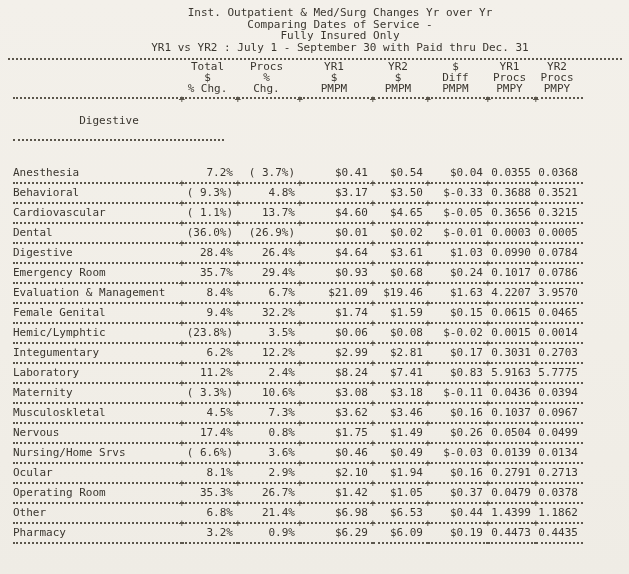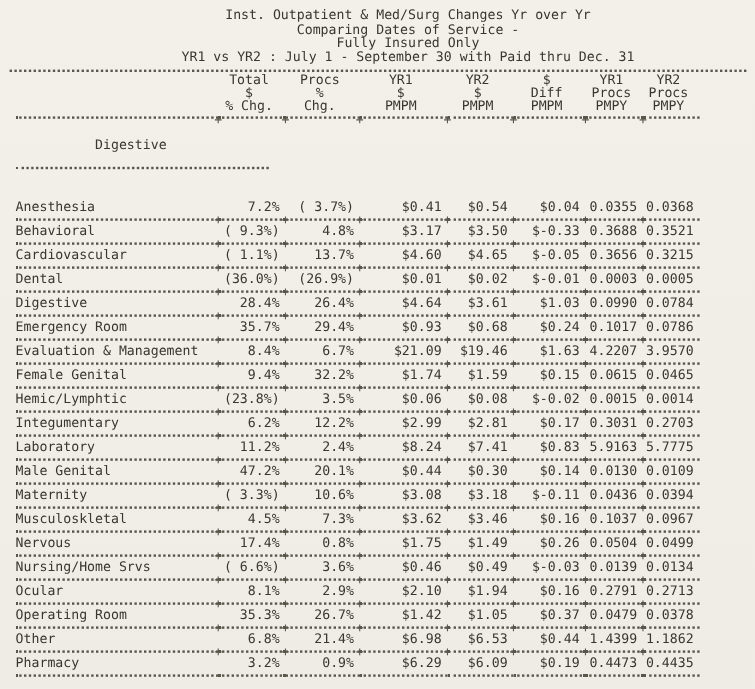--- a/index.html
+++ b/index.html
@@ -208,30 +208,20 @@
           <td class="cat">Laboratory</td>
           <td class="num">11.2%</td>
           <td class="num">2.4%</td>
           <td class="num">$8.24</td>
           <td class="num">$7.41</td>
           <td class="num">$0.83</td>
           <td class="num">5.9163</td>
           <td class="num">5.7775</td>
         </tr>
         <tr>
-          <td class="cat">Male Genital</td>
-          <td class="num">47.2%</td>
-          <td class="num">20.1%</td>
-          <td class="num">$0.44</td>
-          <td class="num">$0.30</td>
-          <td class="num">$0.14</td>
-          <td class="num">0.0130</td>
-          <td class="num">0.0109</td>
-        </tr>
-        <tr>
           <td class="cat">Maternity</td>
           <td class="num">( 3.3%)</td>
           <td class="num">10.6%</td>
           <td class="num">$3.08</td>
           <td class="num">$3.18</td>
           <td class="num">$-0.11</td>
           <td class="num">0.0436</td>
           <td class="num">0.0394</td>
         </tr>
         <tr>

